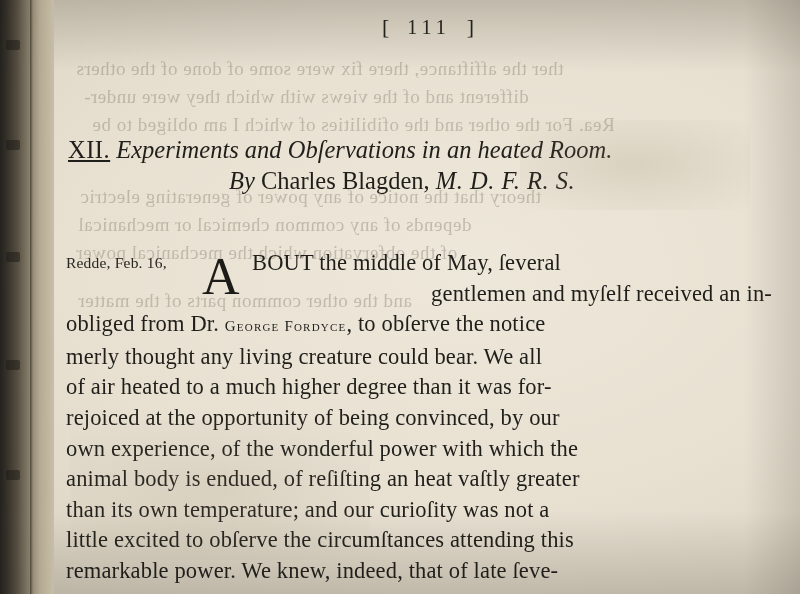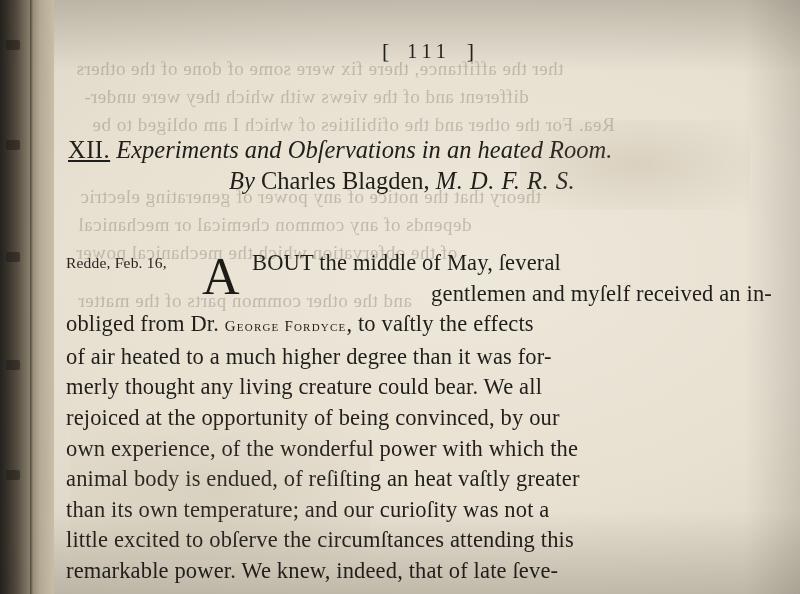--- a/index.html
+++ b/index.html
@@ -89,21 +89,20 @@
 
   
   #pagehead {
     position: absolute;
     top: 14px;
     left: 0; right: 0;
     text-align: center;
     color: #20201c;
     font-size: 21px;
     letter-spacing: 2px;
-    margin-top: 24px;
   }
   #pagehead .brk { font-size: 22px; }
   #pagehead .num {
     font-variant: small-caps;
     letter-spacing: 5px;
     padding: 0 16px;
     font-size: 20px;
   }
 
   
@@ -238,23 +237,23 @@
 
     <div id="body-block">
       <div class="side-note">
         <div>Redde, Feb. 16,</div>
       </div>
 
       <div class="first-para">
         <span class="dropcap">A</span>
         <div class="line ln1">BOUT the middle of May, ſeveral</div>
         <div class="line ln2">gentlemen and myſelf received an in-</div>
-        <div class="line"><span>obliged from Dr. </span><span class="sc">George Fordyce</span><span>, to vaſtly the effects</span></div>
+        <div class="line"><span>obliged from Dr. </span><span class="sc">George Fordyce</span><span>, to obſerve the notice</span></div>
+        <div class="line">merly thought any living creature could bear.  We all</div>
         <div class="line">of air heated to a much higher degree than it was for-</div>
-        <div class="line">merly thought any living creature could bear.  We all</div>
         <div class="line">rejoiced at the opportunity of being convinced, by our</div>
         <div class="line">own experience, of the wonderful power with which the</div>
         <div class="line">animal body is endued, of reſiſting an heat vaſtly greater</div>
         <div class="line">than its own temperature; and our curioſity was not a</div>
         <div class="line">little excited to obſerve the circumſtances attending this</div>
         <div class="line">remarkable power.  We knew, indeed, that of late ſeve-</div>
       </div>
     </div>
   </div>
 

